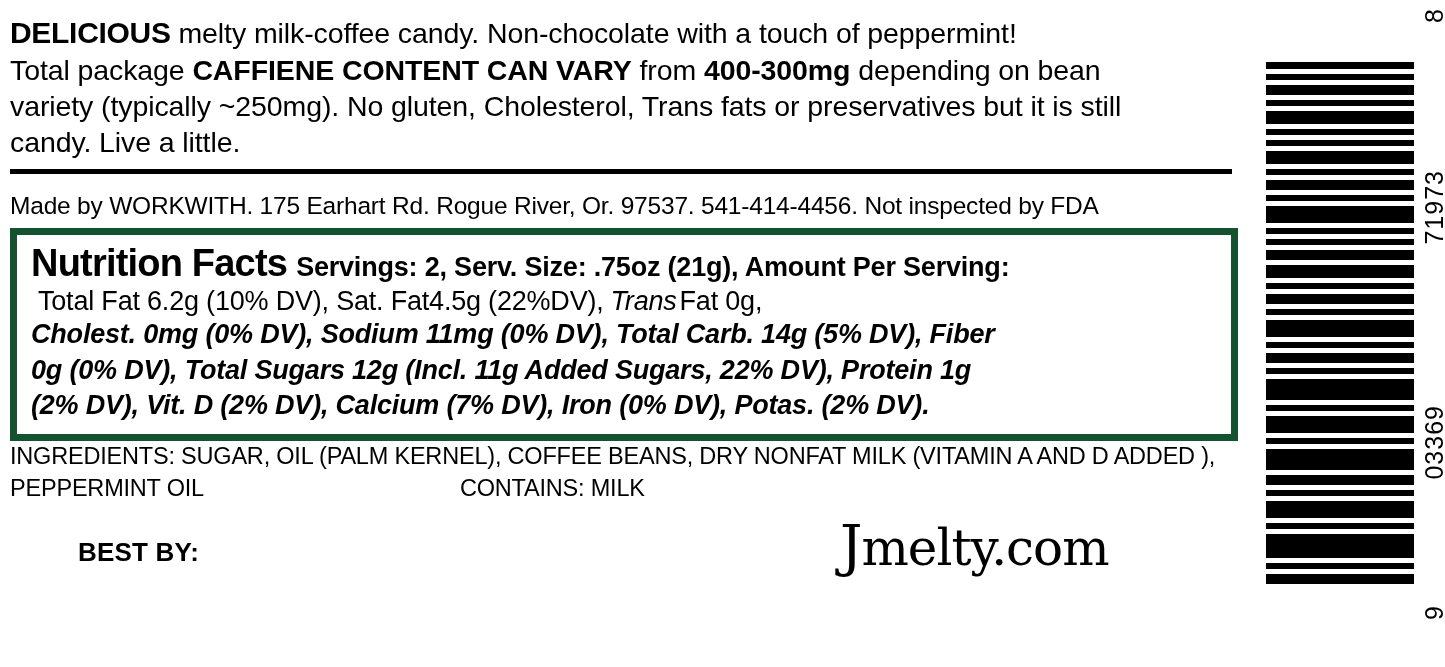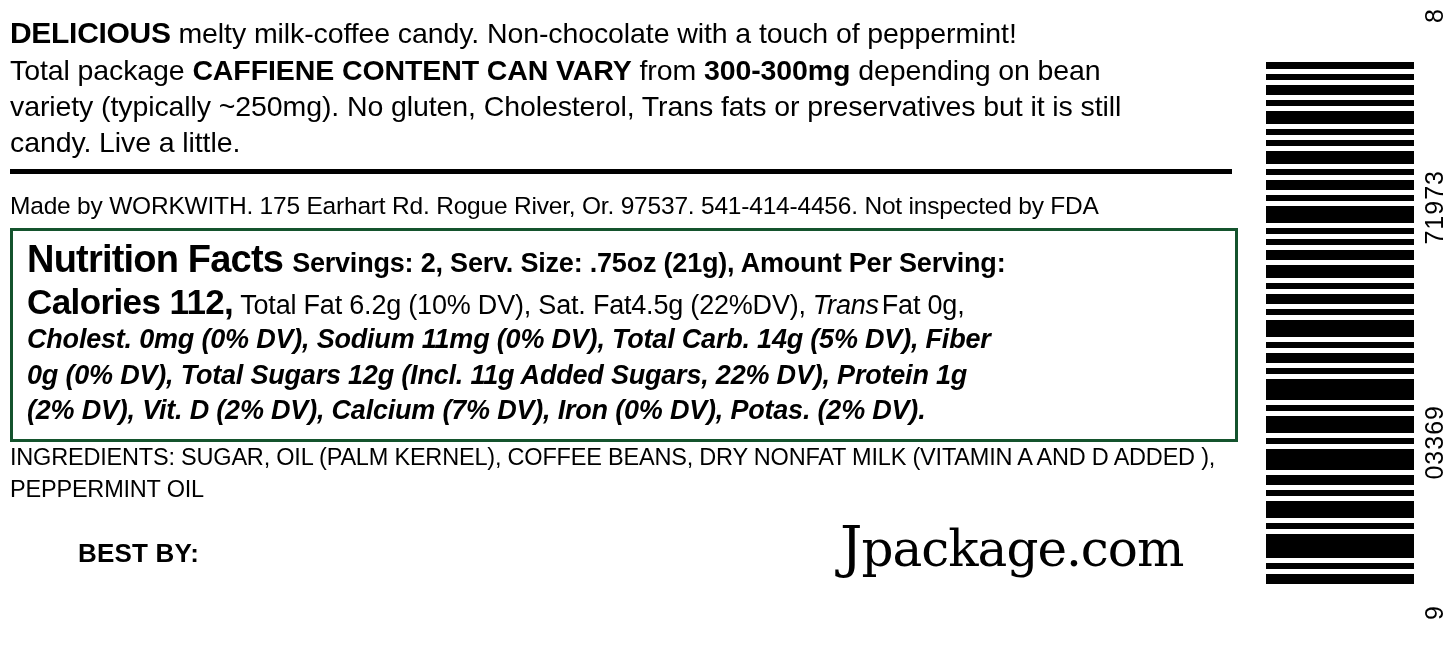--- a/index.html
+++ b/index.html
@@ -50,21 +50,21 @@
   }
   .maker {
     margin-top: 19px;
     font-size: 24.5px;
     line-height: 1.1;
     letter-spacing: -0.2px;
   }
   
   .nf-box {
     margin-top: 8px;
-    border: 3px solid #14532d;
+    border: 7px solid #14532d;
     width: 1228px;
     box-sizing: border-box;
     padding: 7px 12px 10px 14px;
   }
   .nf-line {
     font-size: 27px;
     line-height: 1.33;
     letter-spacing: -0.2px;
     font-weight: bold;
     font-style: italic;
@@ -195,55 +195,55 @@
 </style>
 </head>
 <body>
 
 <div class="page">
 
   <div class="label-body">
 
     <div class="desc">
       <span class="big">DELICIOUS</span><span> melty milk-coffee candy. Non-chocolate with a touch of peppermint!</span><br>
-      <span>Total package </span><span class="b">CAFFIENE CONTENT CAN VARY</span><span> from </span><span class="b">300-300mg</span><span> depending on bean</span><br>
+      <span>Total package </span><span class="b">CAFFIENE CONTENT CAN VARY</span><span> from </span><span class="b">400-300mg</span><span> depending on bean</span><br>
       <span>variety (typically ~250mg). No gluten, Cholesterol, Trans fats or preservatives but it is still</span><br>
       <span>candy. Live a little.</span>
     </div>
 
     <div class="rule"></div>
 
     <div class="maker">Made by WORKWITH. 175 Earhart Rd. Rogue River, Or. 97537. 541-414-4456. Not inspected by FDA</div>
 
     <div class="nf-box">
       <div class="nf-row1">
         <span class="nf-title">Nutrition Facts</span>
         <span class="after">Servings: 2, Serv. Size: .75oz (21g), Amount Per Serving:</span>
       </div>
       <div class="nf-row2">
-        <span class="nf-cal">Calories 112,</span>
         <span class="after">Total Fat 6.2g (10% DV), Sat. Fat4.5g (22%DV),</span>
         <span class="after ital">Trans</span>
           <span class="after" style="padding-left:3px"> Fat 0g,</span>
       </div>
       <div class="nf-line">Cholest. 0mg (0% DV), Sodium 11mg (0% DV), Total Carb. 14g (5% DV), Fiber</div>
       <div class="nf-line">0g (0% DV), Total Sugars 12g (Incl. 11g Added Sugars, 22% DV), Protein 1g</div>
       <div class="nf-line">(2% DV), Vit. D (2% DV), Calcium (7% DV), Iron (0% DV), Potas. (2% DV).</div>
     </div>
 
     <div class="ingredients">
       <div>INGREDIENTS: SUGAR, OIL (PALM KERNEL), COFFEE BEANS, DRY NONFAT MILK (VITAMIN A AND D ADDED ),</div>
       <div class="contains-row">
         <span class="pepper">PEPPERMINT OIL</span>
+        <span>CONTAINS: MILK</span>
       </div>
     </div>
 
     <div class="bottom-row">
       <div class="best-by">BEST BY:</div>
-      <div class="brand"><span class="cap">J</span><span>package.com</span></div>
+      <div class="brand"><span class="cap">J</span><span>melty.com</span></div>
     </div>
 
   </div>
 
   <div class="barcode-area">
     <div class="bars">
         <div class="bar" style="top: 0px; height: 7px;"></div>
         <div class="bar" style="top: 12px; height: 6px;"></div>
         <div class="bar" style="top: 23px; height: 10px;"></div>
         <div class="bar" style="top: 38px; height: 6px;"></div>

